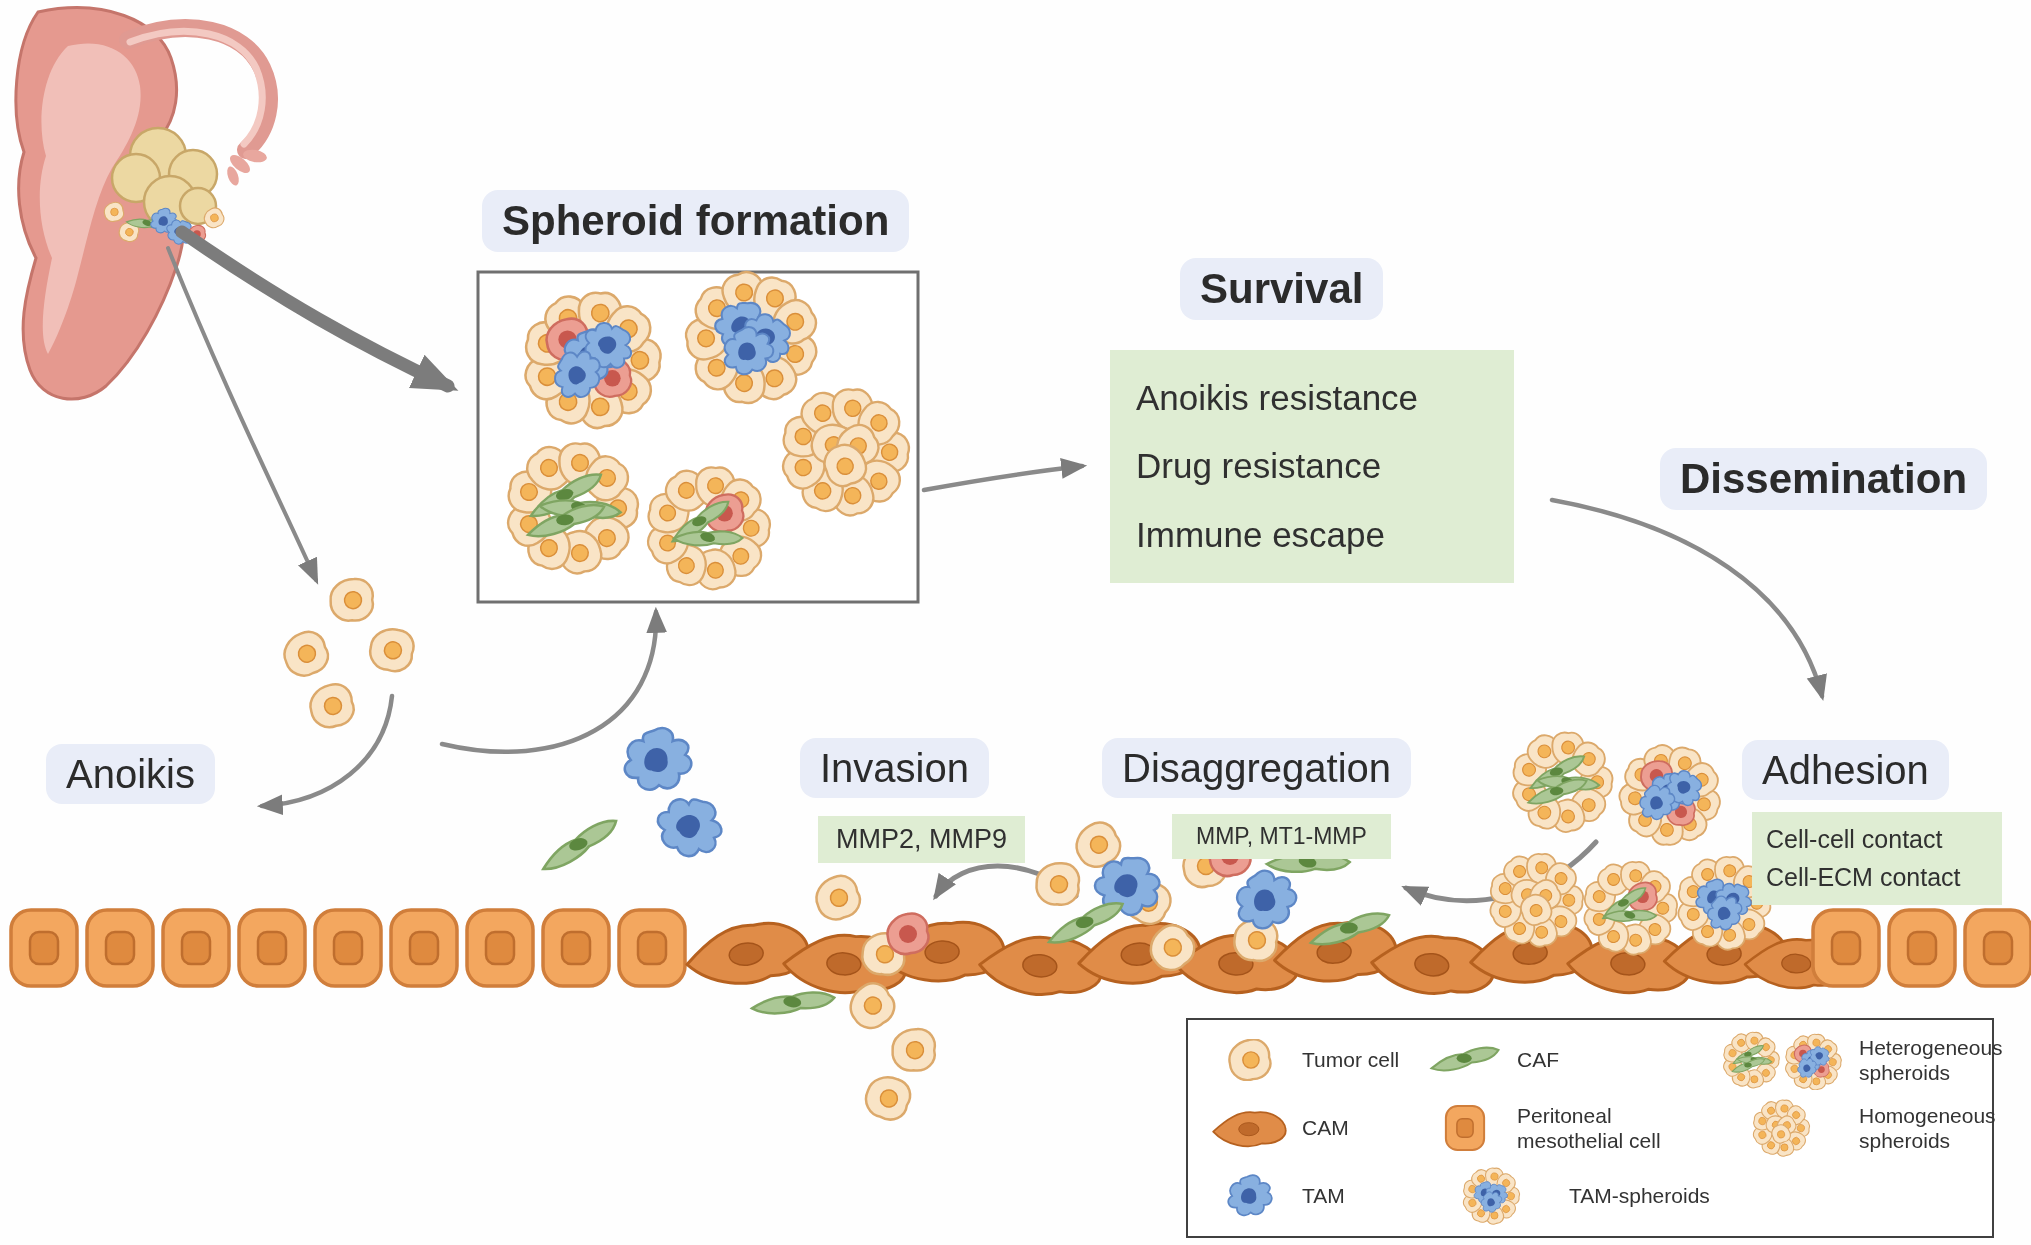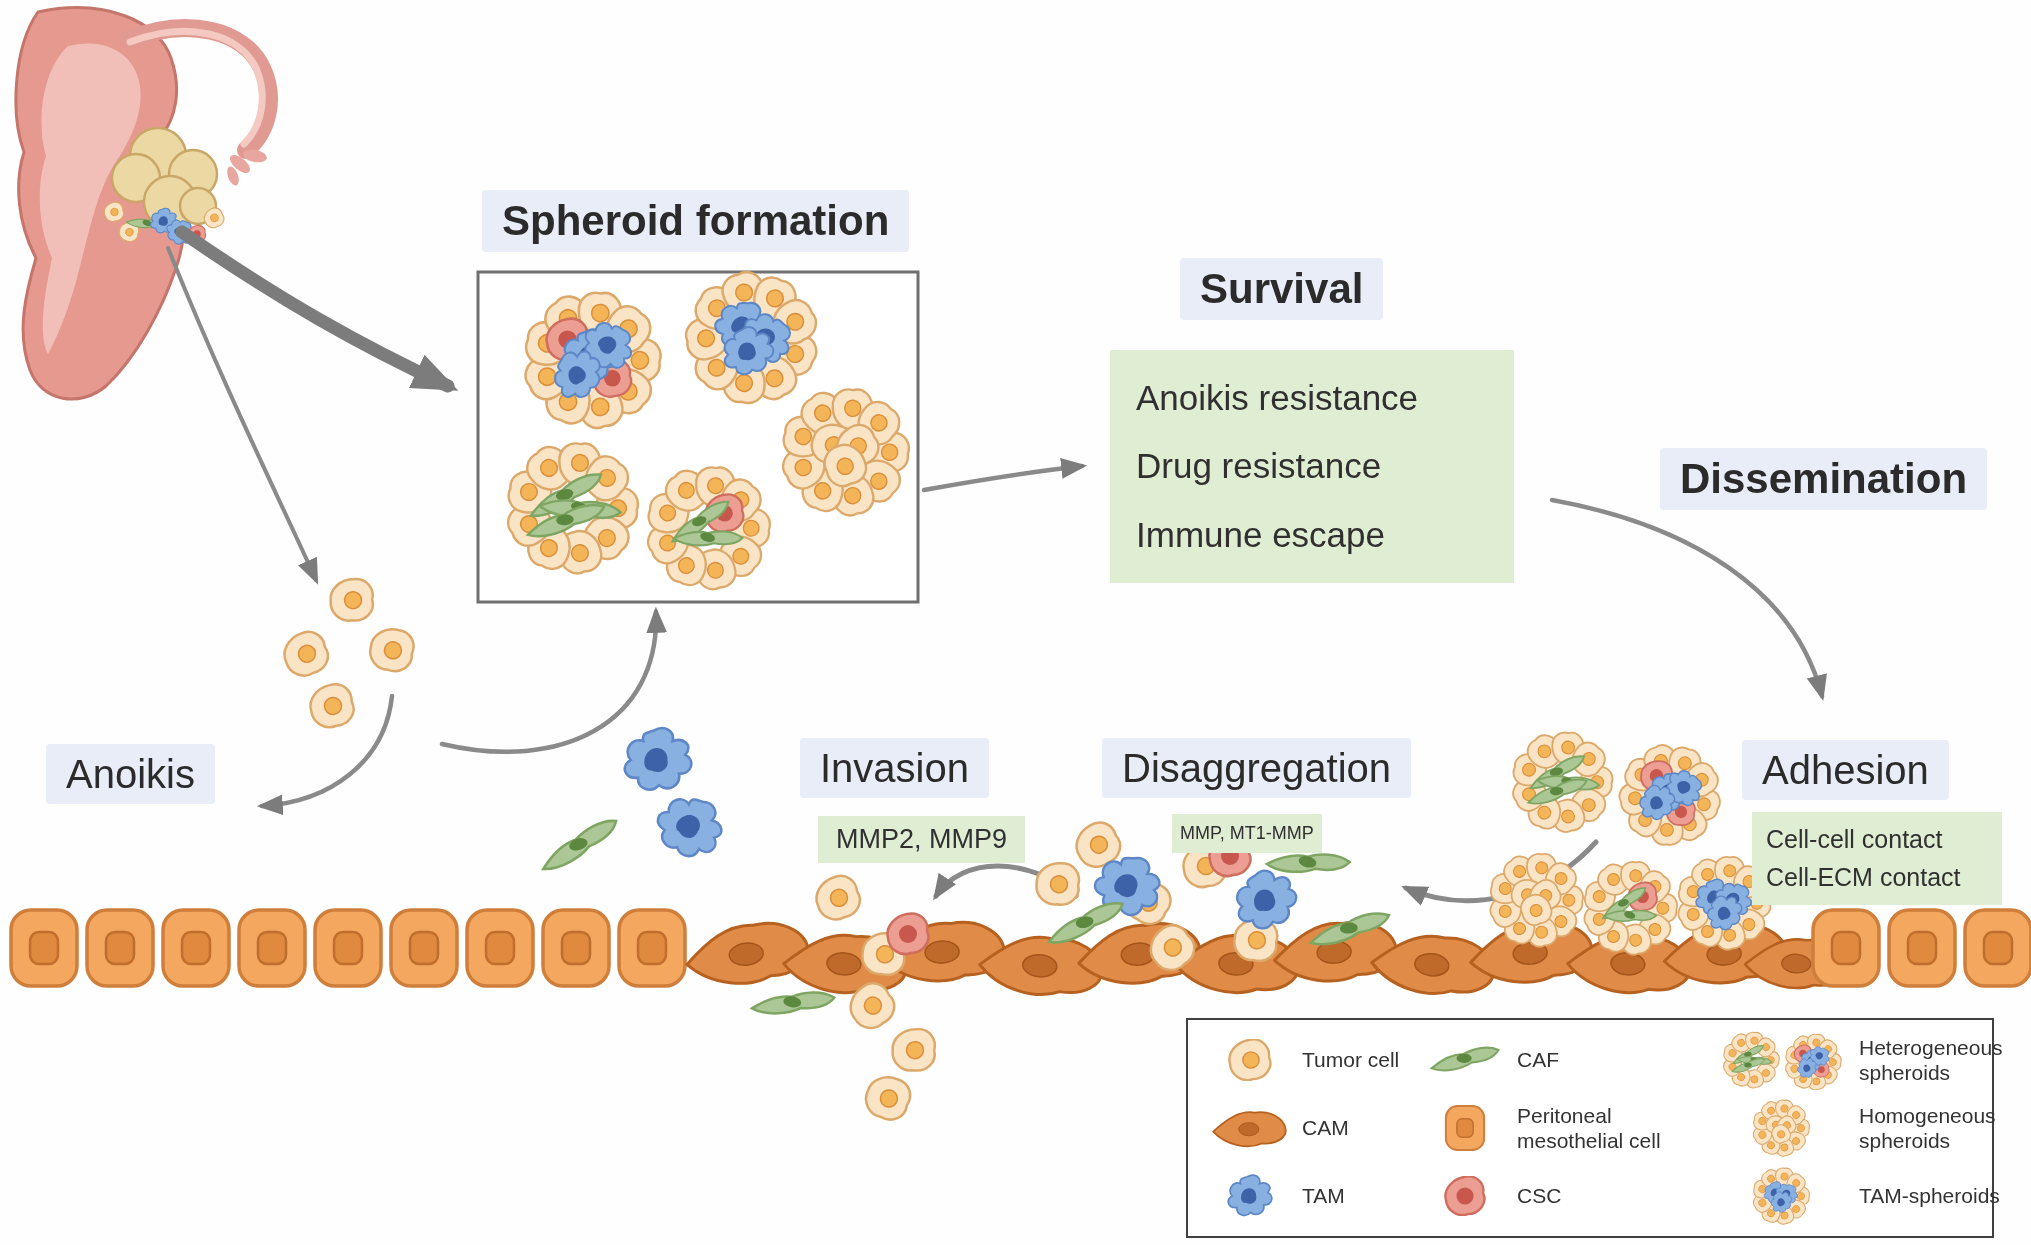--- a/index.html
+++ b/index.html
@@ -1,34 +1,34 @@
 <!DOCTYPE html>
 <html><head>
 <meta charset="utf-8">
 <style>
   html,body{margin:0;padding:0;background:#fff;}
   .stage{position:relative;width:2031px;height:1245px;background:#fefefe;overflow:hidden;
          font-family:"Liberation Sans",sans-serif;color:#2d2d2d;}
   .stage > svg{position:absolute;left:0;top:0;}
-  .pill{position:absolute;background:#e9edf8;border-radius:4px;padding:6px 20px;
+  .pill{position:absolute;background:#e9edf8;border-radius:16px;padding:6px 20px;
         color:#2b2b2b;font-size:40px;white-space:nowrap;line-height:1.2;}
   .pill.bold{font-weight:700;font-size:42px;}
   .greenbox{position:absolute;background:#dfedd3;color:#303030;}
   #lbl-sf{left:482px;top:190px;}
   #lbl-survival{left:1180px;top:258px;}
   #lbl-diss{left:1660px;top:448px;text-align:right;}
   #lbl-adh{left:1742px;top:740px;}
   #lbl-disagg{left:1102px;top:738px;}
   #lbl-inv{left:800px;top:738px;}
   #lbl-ano{left:46px;top:744px;}
   #box-survival{left:1110px;top:350px;width:404px;box-sizing:border-box;
                 padding:14px 26px;font-size:35px;line-height:1.95;}
   #box-adhesion{left:1752px;top:812px;width:250px;box-sizing:border-box;
                 padding:9px 14px;font-size:25px;line-height:1.5;}
-  #box-disagg{left:1172px;top:814px;padding:9px 8px;font-size:18px;white-space:nowrap;}
+  #box-disagg{left:1172px;top:814px;padding:9px 24px;font-size:23px;white-space:nowrap;}
   #box-invasion{left:818px;top:816px;padding:8px 18px;font-size:27px;white-space:nowrap;}
   .legend{position:absolute;left:1186px;top:1018px;width:808px;height:220px;background:#ffffff;
           border:2px solid #404040;box-sizing:border-box;display:grid;
           grid-template-columns:215px 290px 1fr;grid-template-rows:1fr 1fr 1fr;
           align-items:center;padding:6px 8px 6px 24px;}
   .legend-item{display:flex;align-items:center;gap:14px;font-size:21px;color:#333;}
   .licon{width:76px;display:flex;justify-content:center;align-items:center;flex:0 0 auto;}
   .licon.wide{width:128px;}
   .legend-item .lbl{line-height:1.2;max-width:165px;}
 </style>
@@ -322,28 +322,20 @@
   </div>
   <div class="legend-item">
     <span class="licon">
       <svg width="52" height="48" viewBox="-37 -35 74 70">
             <use href="#tam-cell"></use>
           </svg>
     </span>
     <span class="lbl">TAM</span>
   </div>
   <div class="legend-item">
-    <span class="licon">
-      <svg width="44" height="40" viewBox="-23 -21 46 42">
-            <use href="#csc-cell"></use>
-          </svg>
-    </span>
-    <span class="lbl">CSC</span>
-  </div>
-  <div class="legend-item">
     <span class="licon wide">
       <svg width="64" height="60" viewBox="-36 -34 72 68">
             <use href="#sph-blue" transform="scale(0.48)"></use>
           </svg>
     </span>
     <span class="lbl">TAM-spheroids</span>
   </div>
 </div>
 
 </div>

